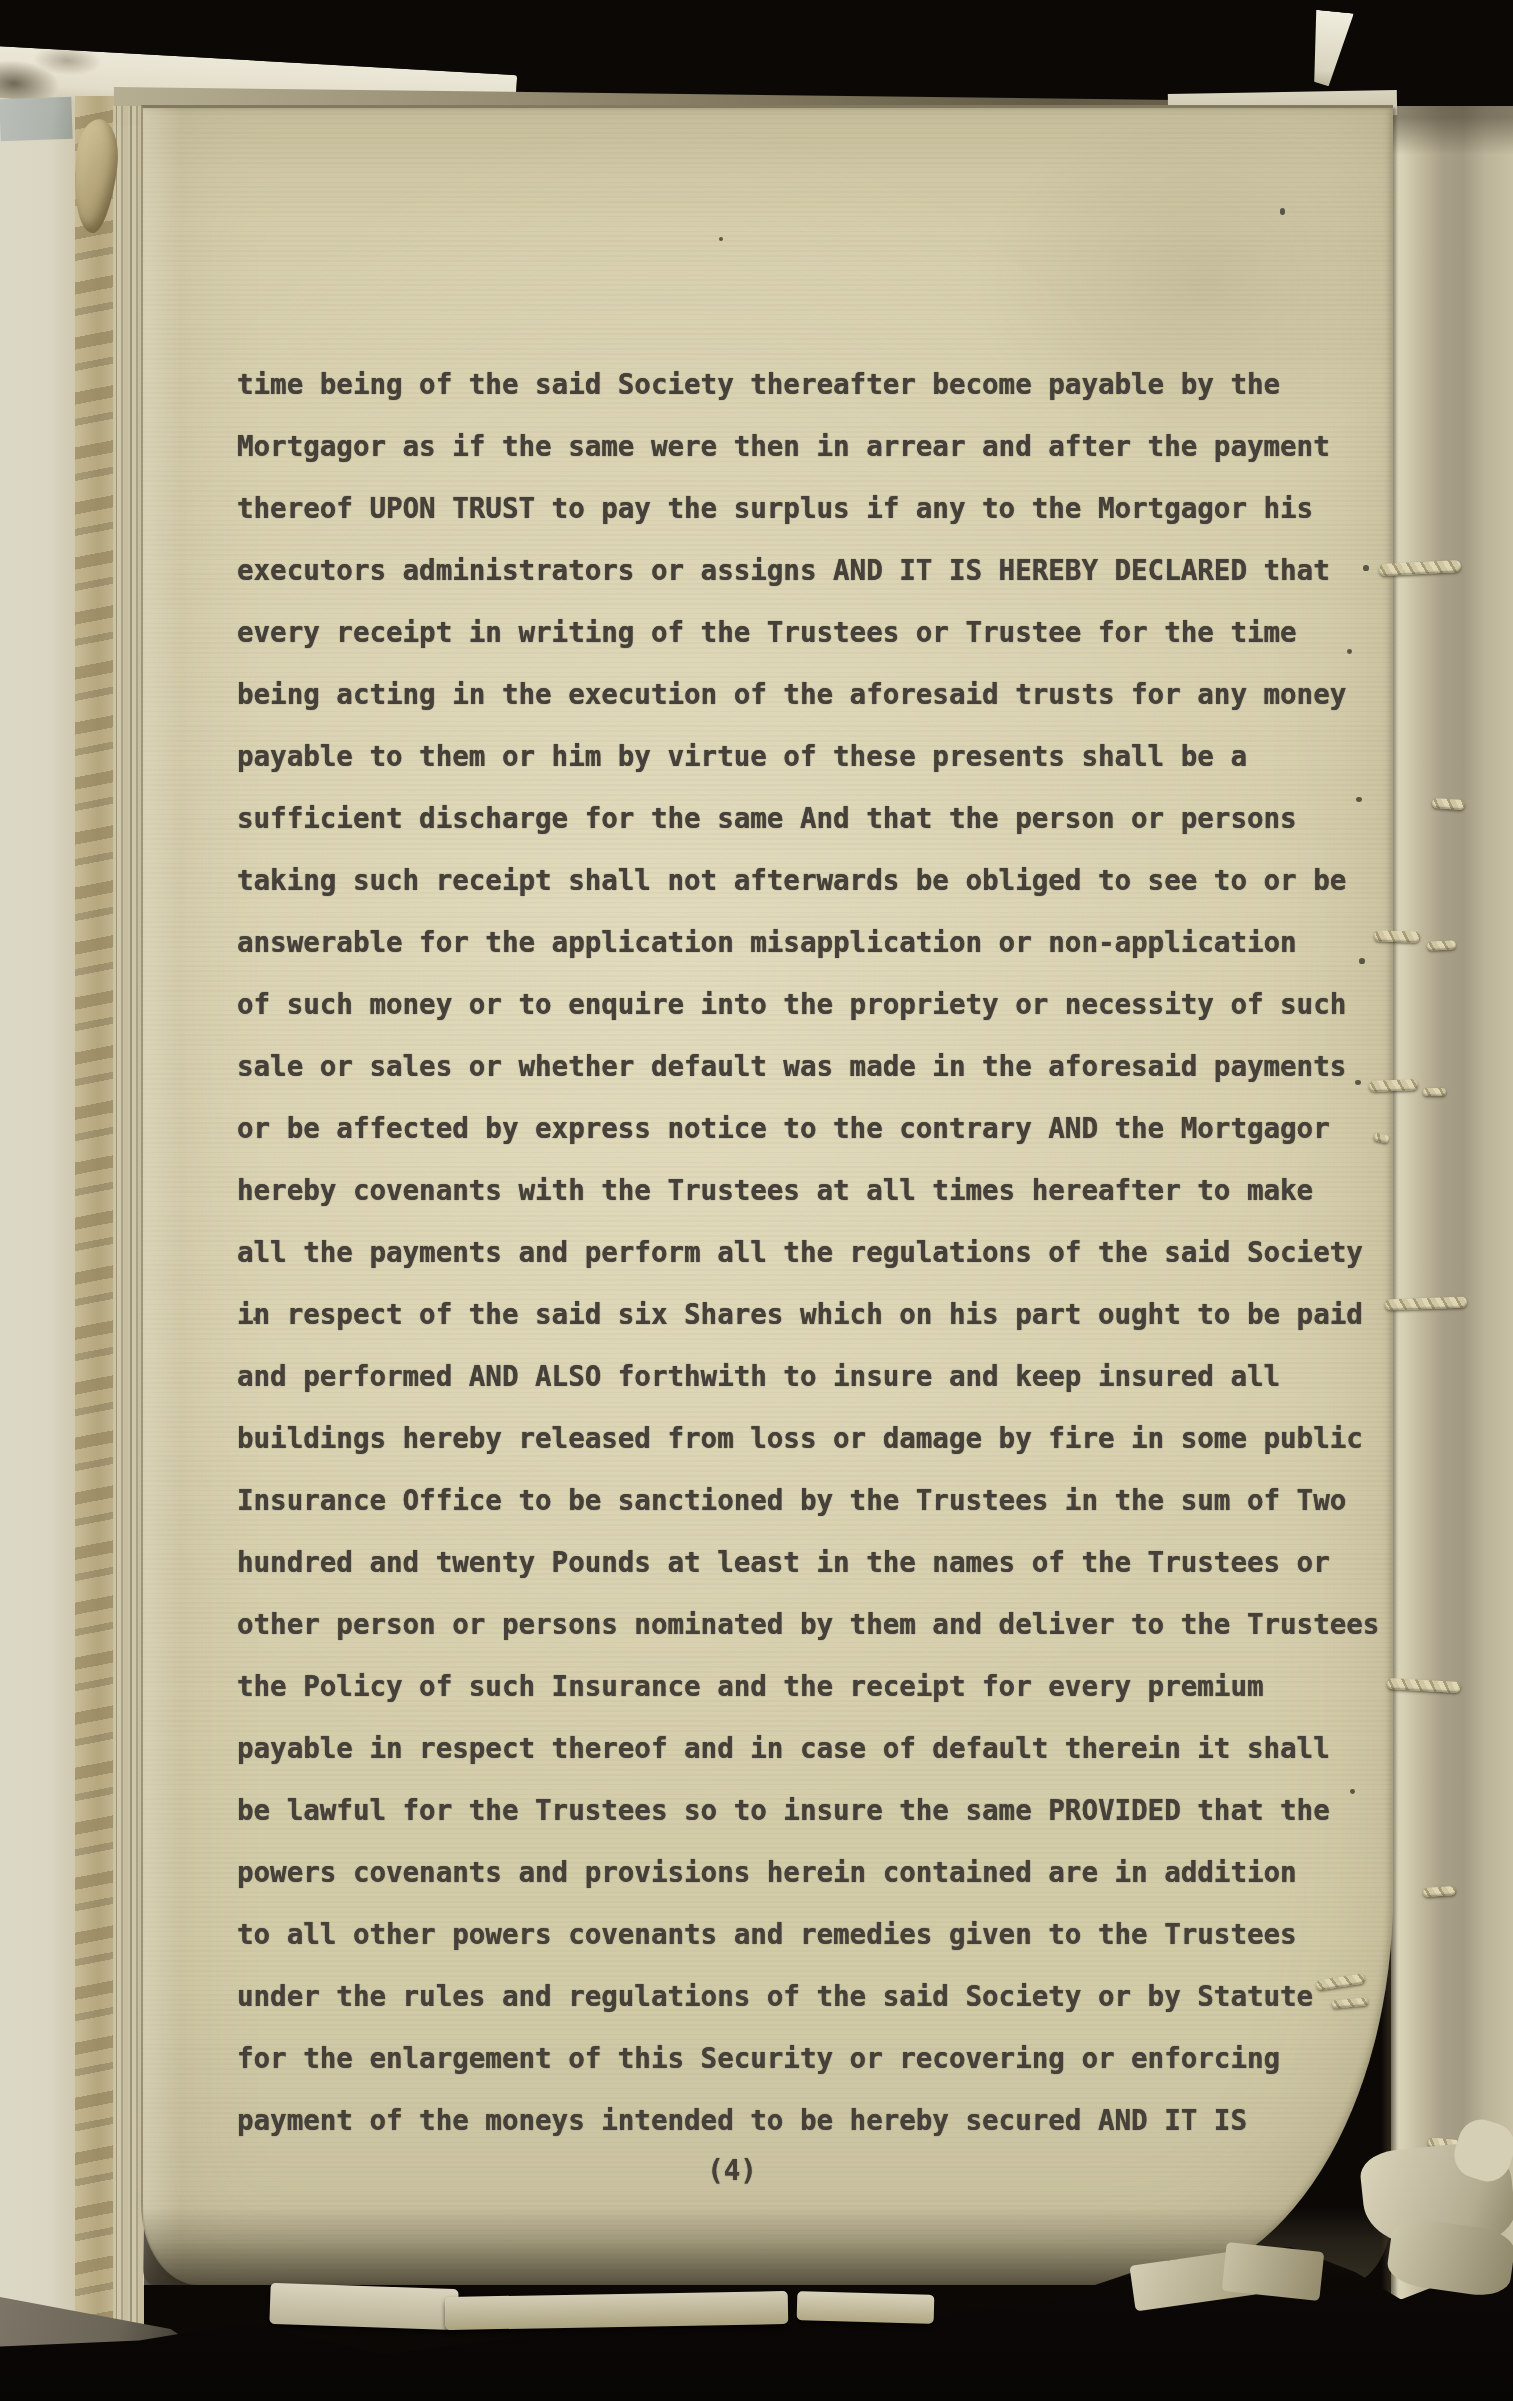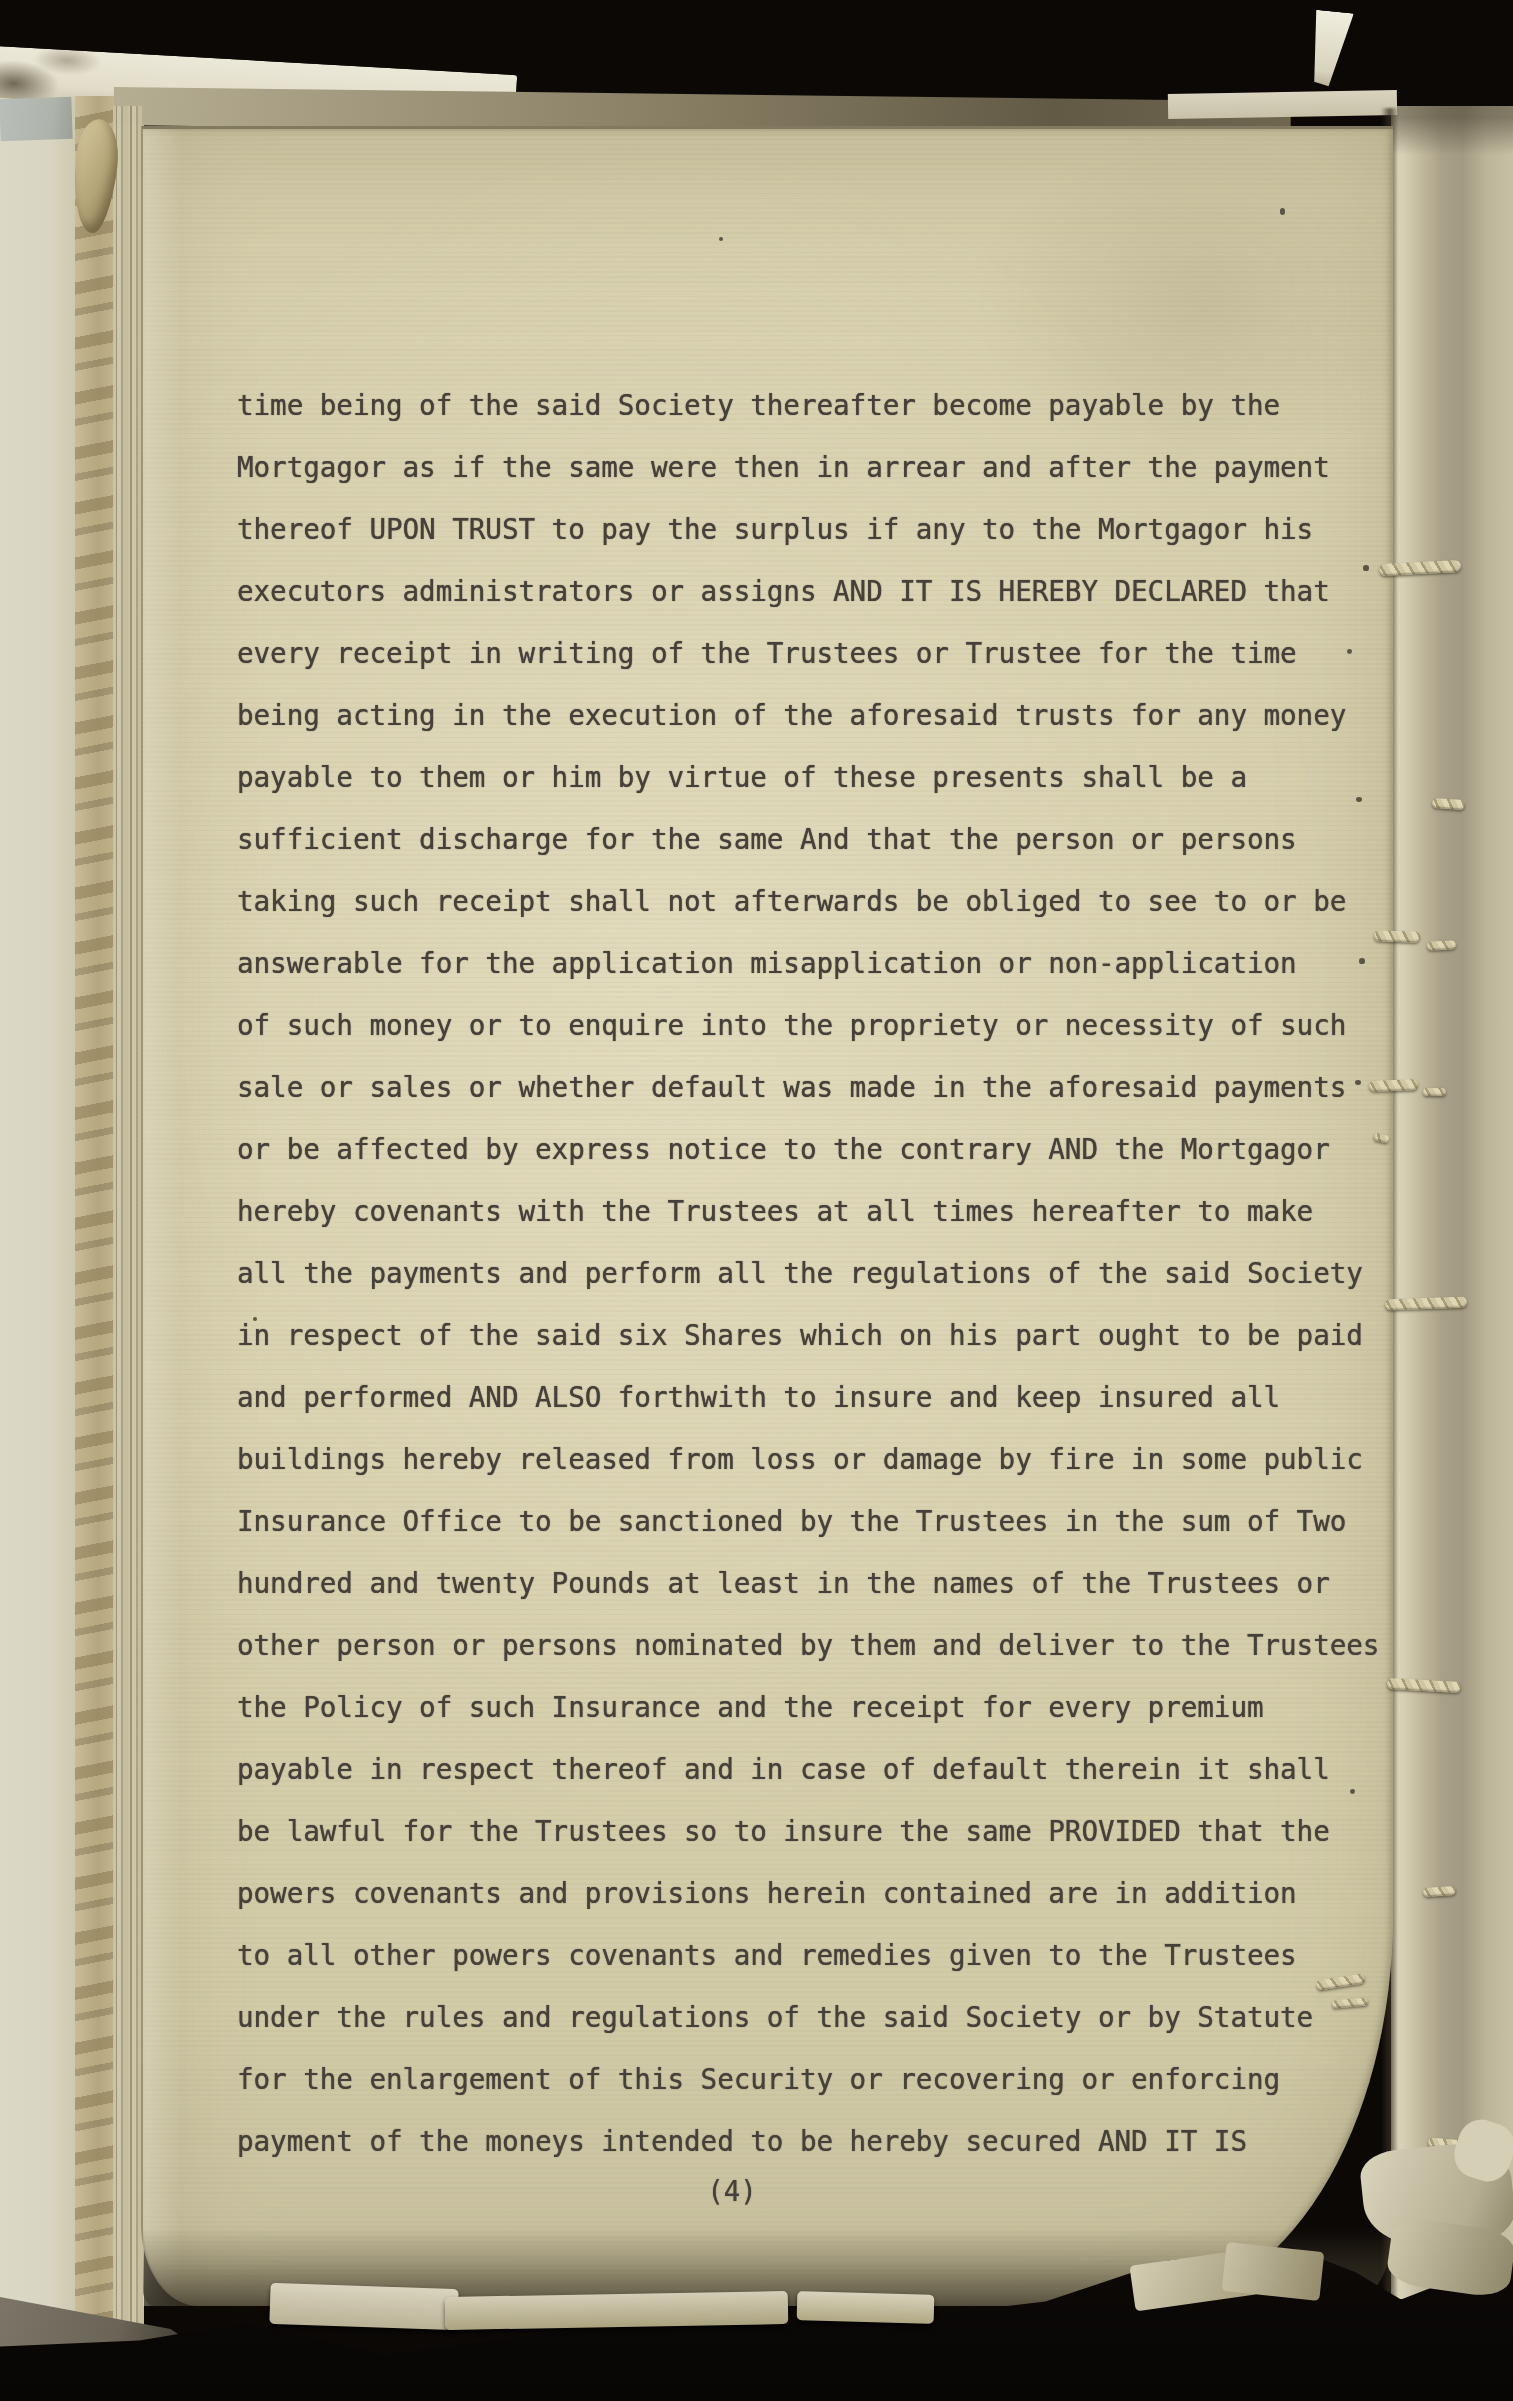--- a/index.html
+++ b/index.html
@@ -89,32 +89,33 @@
   }
   .gutter-shadow{
     position:absolute;left:1381px;top:108px;width:16.3px;height:2190px;z-index:4;
     background:linear-gradient(to right,
       rgba(56,48,33,0) 0,rgba(56,48,33,.55) 40%,rgba(56,48,33,.75) 55%,rgba(56,48,33,.15) 100%);
     filter:blur(0.8px);
   }
 
   
   .main-page{
-    position:absolute;left:141px;top:126px;width:1250px;height:2177px;z-index:5;
+    position:absolute;left:141px;top:105px;width:1250px;height:2177px;z-index:5;
     background:
       repeating-linear-gradient(to bottom,
         rgba(125,112,80,.05) 0 1.6px, rgba(0,0,0,0) 1.6px 4.9px),
       radial-gradient(899px 1144px at 42% 40%, rgba(236,230,204,.5), rgba(236,230,204,0) 75%),
       radial-gradient(327px 245px at 85% 8%, rgba(150,138,104,.25), rgba(150,138,104,0) 70%),
       linear-gradient(to bottom,#d0c8a6 0,#d6cfad 8%,#d7d0ae 60%,#d2cba8 86%,#c6bf9d 100%);
     border-top:3.3px solid rgba(86,77,56,.6);
     border-left:2.5px solid rgba(104,95,70,.5);
     border-bottom-left-radius:57px 82px;
     border-bottom-right-radius:245px 392px;
     box-shadow:inset 0 0 114px rgba(118,106,76,.28), inset -3.3px 0 6.5px rgba(90,80,56,.35);
+    font-weight:bold;
   }
   .main-page::after{ 
     content:"";position:absolute;left:0;right:0;bottom:0;height:78px;
     border-bottom-left-radius:57px 82px;border-bottom-right-radius:245px 392px;
     background:linear-gradient(to bottom,
       rgba(88,80,58,0) 0,rgba(88,80,58,.35) 45%,rgba(62,56,42,.8) 100%);
   }
   .main-page::before{ 
     content:"";position:absolute;left:0;top:0;bottom:0;width:38px;
     background:linear-gradient(to right,rgba(248,244,226,.35),rgba(248,244,226,0));

